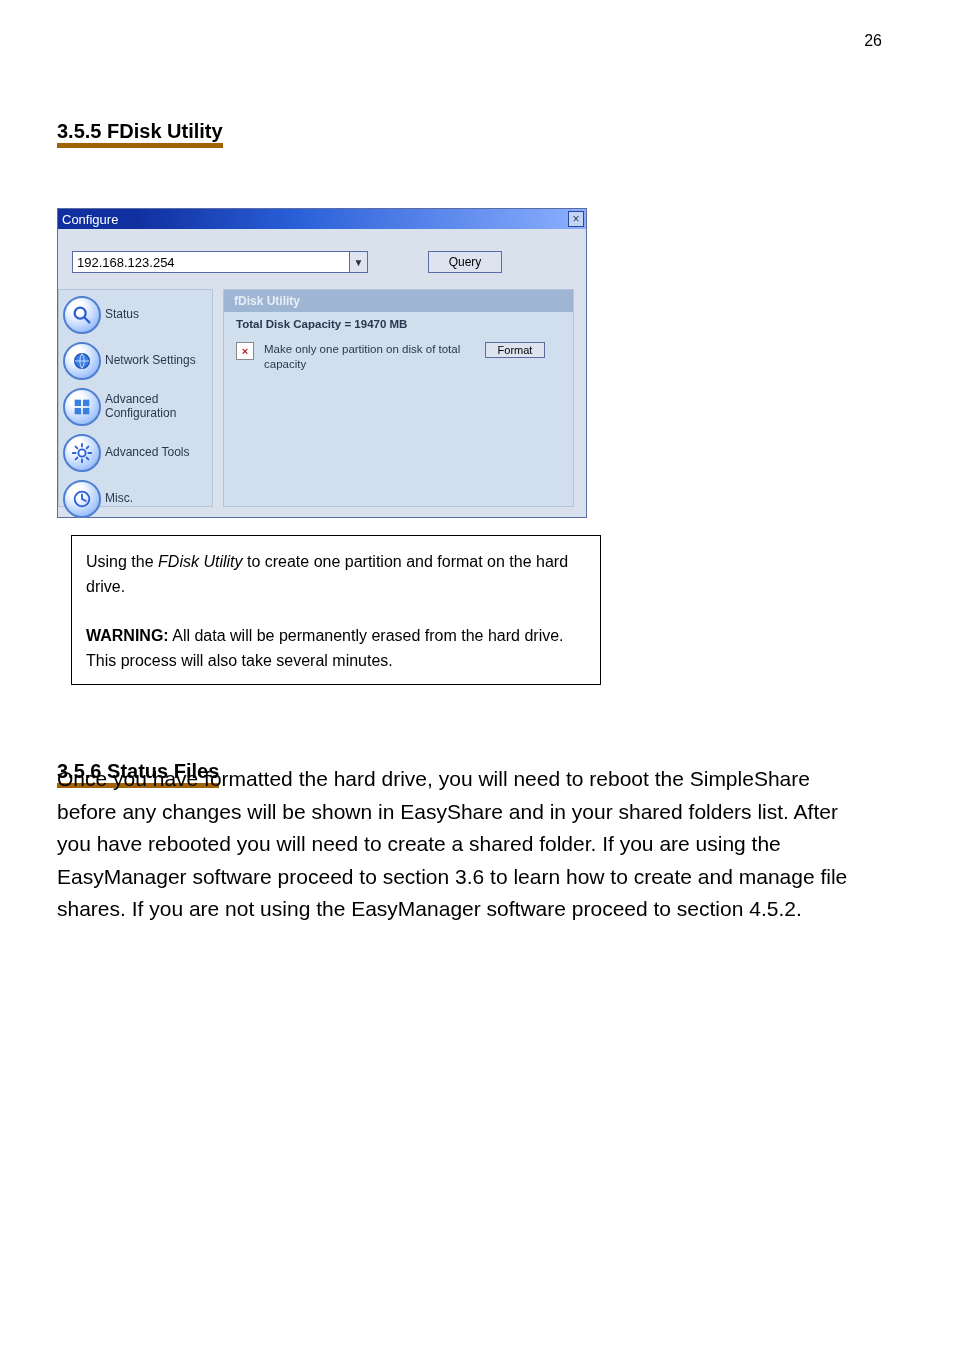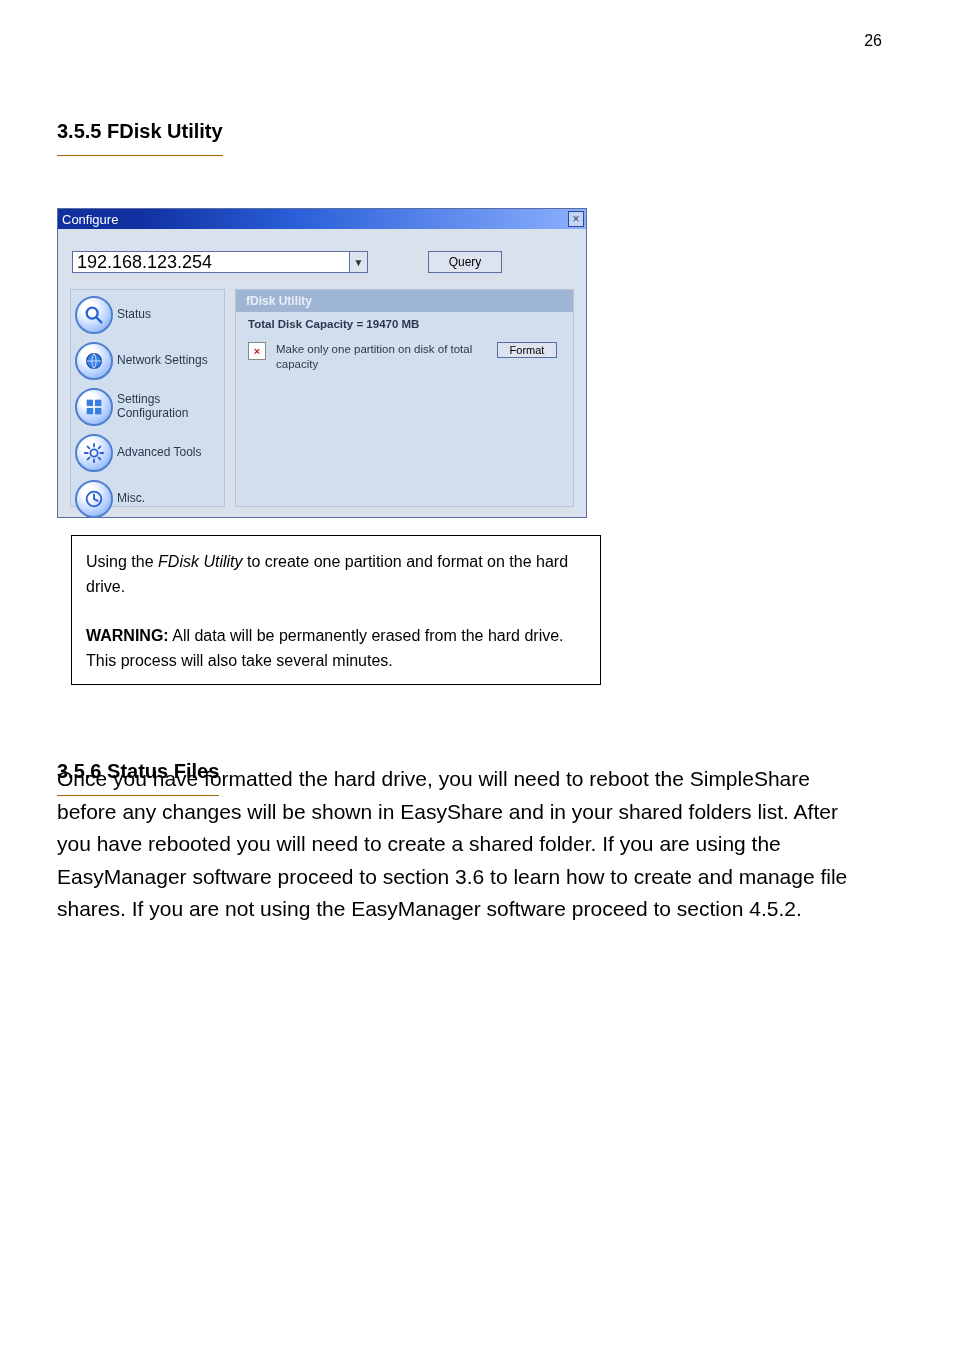--- a/index.html
+++ b/index.html
@@ -15,21 +15,21 @@
     position: absolute;
     top: 32px;
     right: 72px;
     font-size: 16px;
   }
   .section-title {
     position: absolute;
     font-size: 20px;
     font-weight: bold;
   }
-  .section-title .underline { border-bottom: 1px solid #a16207; padding-bottom: 13px; margin-top: 11px; }
+  .section-title .underline { border-bottom: 5px solid #a16207; padding-bottom: 1px; margin-top: 11px; }
   .title1 { top: 120px; left: 57px; }
   .title2 { top: 760px; left: 57px; }
 
   
   .config-window {
     position: absolute;
     top: 208px;
     left: 57px;
     width: 530px;
     height: 310px;
@@ -70,21 +70,21 @@
   .ip-select {
     display: flex;
     align-items: stretch;
     height: 22px;
   }
   .ip-input {
     width: 278px;
     height: 22px;
     border: 1px solid #5b6ca3;
     background: #fff;
-    font-size: 18px;
+    font-size: 13px;
     padding: 0 4px;
     outline: none;
   }
   .dd-arrow {
     width: 18px; height: 22px;
     background: #dde4f0;
     border: 1px solid #5b6ca3;
     border-left: none;
     display: flex; align-items: center; justify-content: center;
     font-size: 10px; color: #333;
@@ -98,21 +98,20 @@
   }
   .body-area {
     display: flex;
     height: calc(100% - 20px - 64px);
     padding-top: 6px;
   }
   .sidebar {
     width: 155px;
     background: #d1deed;
     border: 1px solid #b6c3d9;
-    margin-left: 12px;
     padding: 6px 4px;
   }
   .sb-item {
     display: flex;
     align-items: center;
     gap: 4px;
     margin-bottom: 8px;
     font-size: 12px;
     color: #2a384f;
     cursor: default;
@@ -247,21 +246,21 @@
       </div>
       <div class="sb-item">
         <span class="sb-icon">
           <svg viewBox="0 0 24 24">
               <rect x="4" y="4" width="7" height="7" fill="#3a7fe0"></rect>
               <rect x="13" y="4" width="7" height="7" fill="#3a7fe0"></rect>
               <rect x="4" y="13" width="7" height="7" fill="#3a7fe0"></rect>
               <rect x="13" y="13" width="7" height="7" fill="#3a7fe0"></rect>
             </svg>
         </span>
-        <span class="sb-label">Settings Configuration</span>
+        <span class="sb-label">Advanced Configuration</span>
       </div>
       <div class="sb-item">
         <span class="sb-icon">
           <svg viewBox="0 0 24 24">
               <circle cx="12" cy="12" r="4" fill="none" stroke="#2a5fd8" stroke-width="2"></circle>
               <path d="M12 2v3M12 19v3M2 12h3M19 12h3M5 5l2 2M17 17l2 2M19 5l-2 2M5 19l2-2" stroke="#2a5fd8" stroke-width="2" stroke-linecap="round"></path>
             </svg>
         </span>
         <span class="sb-label">Advanced Tools</span>
       </div>

